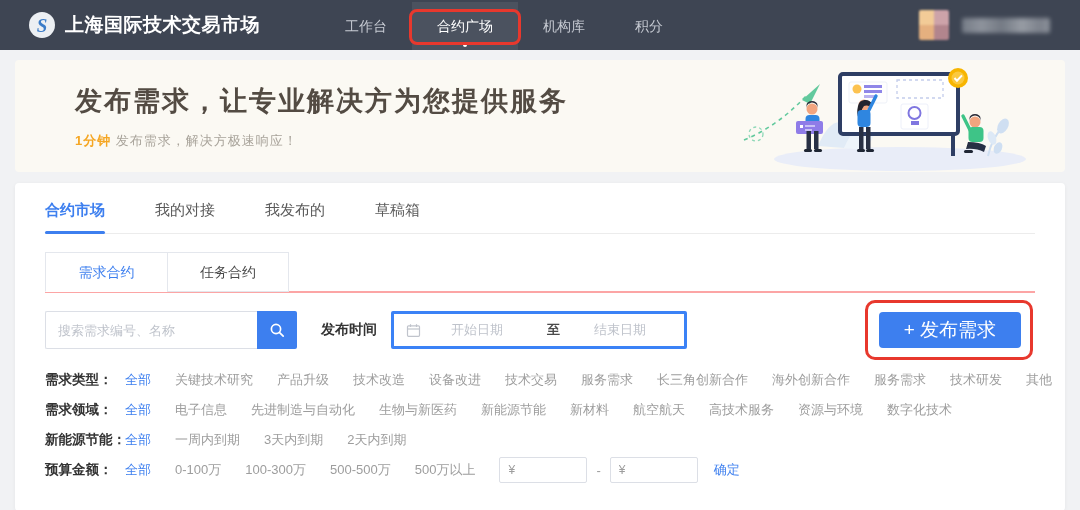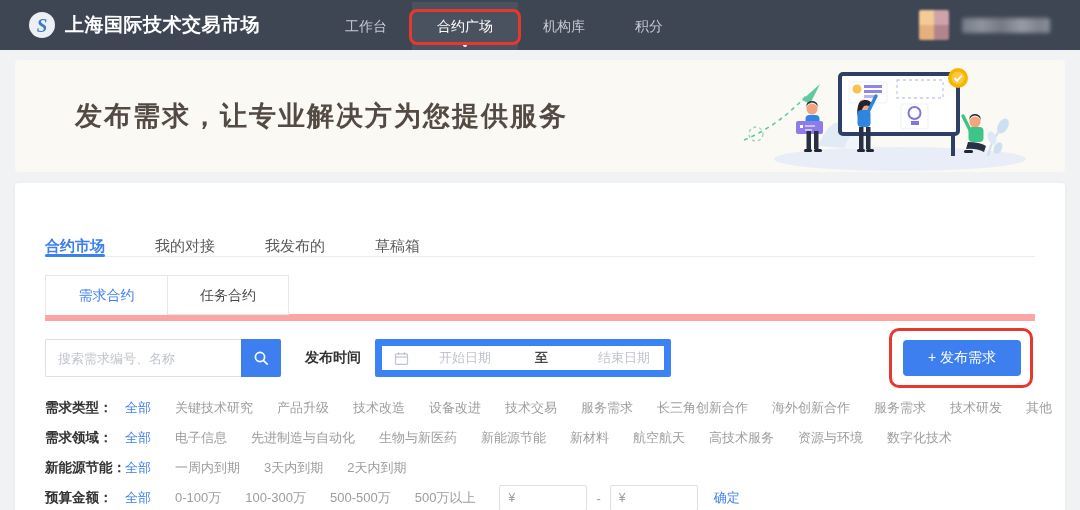--- a/index.html
+++ b/index.html
@@ -37,48 +37,48 @@
   .banner-title { font-size:27px; font-weight:bold; color:#534b43; letter-spacing:2px; }
   .banner-sub { margin-top:13px; font-size:13px; color:#a9a49b; letter-spacing:1px; }
   .banner-sub .hl { color:#f5a623; font-weight:bold; }
   .banner-illu { position:absolute; right:35px; top:4px; }
 
   
   .card { margin:11px 15px 8px; background:#ffffff; border-radius:4px;
           padding:18px 30px 26px; box-shadow:0 1px 4px rgba(0,0,0,0.05); }
 
   .tabs { display:flex; gap:50px; border-bottom:1px solid #ececec; }
-  .tab { position:relative; font-size:15px; color:#5a5a5a; cursor:pointer;margin-top:36px; }
+  .tab { position:relative; font-size:15px; color:#5a5a5a; padding-bottom:13px; cursor:pointer; }
   .tab.active { color:#3d7fef; font-weight:bold; }
   .tab.active::after { content:""; position:absolute; left:0; right:0; bottom:-1px;
                        height:3px; border-radius:2px; background:#3d7fef; }
 
-  .subtabs { display:flex; margin-top:18px; border-bottom:7px solid #fca5a5; }
+  .subtabs { display:flex; margin-top:18px; border-bottom:2px solid #fca5a5; }
   .subtab { width:122px; height:40px; line-height:38px; text-align:center; font-size:14px;
             color:#4a4a4a; cursor:pointer; background:#fff;
             border-top:1px solid #e4e7ed; border-left:1px solid #e4e7ed;
             margin-bottom:-1px; border-bottom:1px solid #e4e7ed; }
   .subtab:last-child { border-right:1px solid #e4e7ed; }
   .subtab.active { color:#3d7fef; border-bottom:1px solid #ffffff; }
 
   .search-row { display:flex; align-items:center; margin-top:18px; }
   .search-box { display:flex; }
-  .search-input { width:196px; height:38px; border:1px solid #dcdfe6; border-right:none;
+  .search-input { width:212px; height:38px; border:1px solid #dcdfe6; border-right:none;
                   border-radius:2px 0 0 2px; padding:0 12px; font-size:13px; color:#333; outline:none; }
   .search-input::placeholder { color:#bfc3cb; }
   .search-btn { width:40px; height:38px; background:#3d7fef; border:none; cursor:pointer;
                 border-radius:0 2px 2px 0; display:flex; align-items:center; justify-content:center; }
   .publish-time-label { margin-left:24px; font-size:14px; color:#333; font-weight:bold; white-space:nowrap; }
-  .date-range { margin-left:14px; width:296px; height:38px; border:7px solid #3b82f6; border-radius:2px;
+  .date-range { margin-left:14px; width:296px; height:38px; border:3px solid #3b82f6; border-radius:2px;
                 display:flex; align-items:center; padding:0 12px; font-size:13px; color:#bfc3cb; cursor:pointer; }
   .date-start { margin-left:30px; }
   .date-to { margin-left:44px; color:#4a4a4a; font-weight:bold; }
-  .date-end { margin-left:50px; }
+  .date-end { margin-left:34px; }
   .publish-wrap { margin-left:auto; position:relative; margin-right:14px; }
-  .publish-btn { height:36px; padding:0 25px; background:#3d7fef; color:#fff; font-size:14px;
+  .publish-btn { height:36px; padding:0 25px; background:#3d7fef; color:#fff; font-size:19px;
                  border:none; border-radius:4px; cursor:pointer; white-space:nowrap; }
   .publish-annotation { position:absolute; top:-12px; bottom:-12px; left:-14px; right:-12px;
                         border:3px solid #e8382d; border-radius:10px; pointer-events:none; }
 
   .filter-rows { margin-top:16px; }
   .filter-row { display:flex; align-items:center; min-height:30px; font-size:13px; white-space:nowrap; }
   .filter-label { color:#333; font-weight:bold; width:80px; flex-shrink:0; font-size:13.5px; }
   .filter-option { color:#9d9d9d; margin-right:24px; cursor:pointer; }
   .filter-option.active { color:#3d7fef; }
   .budget-input { width:88px; height:26px; border:1px solid #dcdfe6; border-radius:2px;
@@ -118,20 +118,24 @@
     </div>
   <div class="user-area">
     <div class="avatar-mosaic"></div>
     <div class="username-blur"></div>
   </div>
 </div>
 
 <div class="banner">
   <div class="banner-text">
     <div class="banner-title">发布需求，让专业解决方为您提供服务</div>
+    <div class="banner-sub">
+      <span class="hl">1分钟</span>
+      <span>发布需求，解决方极速响应！</span>
+    </div>
   </div>
   <div class="banner-illu">
     <svg width="290" height="108" viewBox="0 0 290 108">
       <ellipse cx="160" cy="95" rx="126" ry="12" fill="#e9edf8"></ellipse>
 
       <path d="M4 76 Q 38 62 66 32" stroke="#62c99d" stroke-width="1.6" stroke-dasharray="4 4" fill="none"></path>
       <circle cx="16" cy="70" r="7" stroke="#8fd8b8" stroke-width="1.3" stroke-dasharray="3 3" fill="none"></circle>
       <polygon points="62,36 80,20 70,40" fill="#62c99d"></polygon>
 
       <path d="M78 82 Q 92 48 110 62 Q 118 72 104 84 Z" fill="#e1ebf6"></path>

